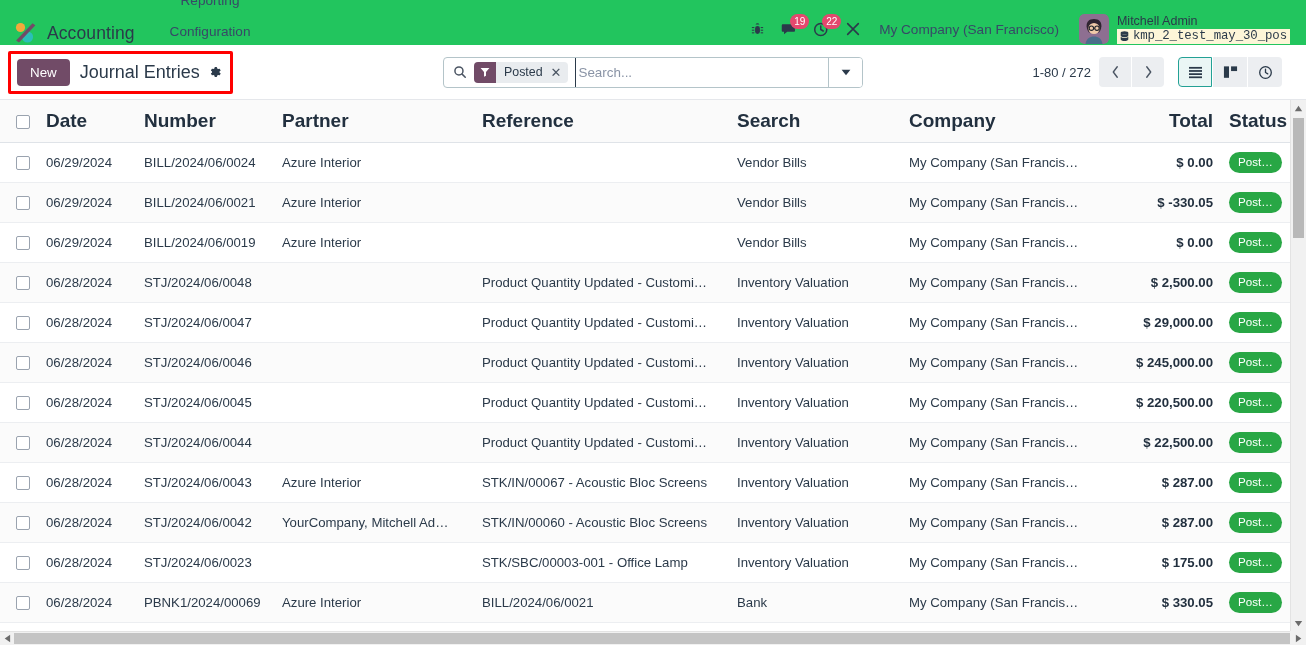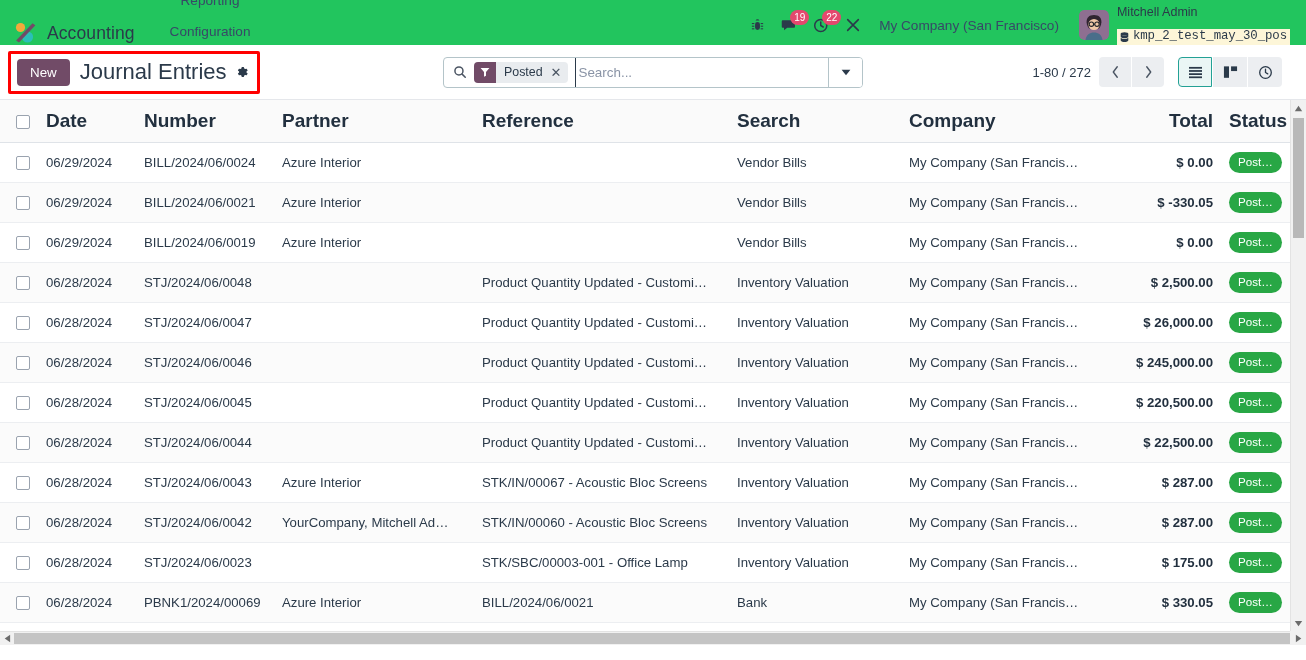--- a/index.html
+++ b/index.html
@@ -81,21 +81,21 @@
     padding: 0 4px 0 10px;
     cursor: pointer;
   }
   .avatar {
     width: 30px; height: 30px;
     border-radius: 5px;
     overflow: hidden;
     flex: 0 0 auto;
     display: block;
   }
-  .user-text { display: flex; flex-direction: column; gap: 10px; line-height: 1.12; }
+  .user-text { display: flex; flex-direction: column; gap: 1px; line-height: 1.12; }
   .user-name { font-size: 12.5px; color: #2b3a4a; }
   .db-row {
     display: flex; align-items: center; gap: 4px;
     background: #fdf6d8;
     padding: 1px 3px;
     border-radius: 0;
   }
   .db-name {
     font-family: "Liberation Mono", monospace;
     font-size: 12.4px;
@@ -124,21 +124,21 @@
     background: #714b67;
     color: #ffffff;
     border: none;
     border-radius: 4px;
     font-size: 13.4px;
     padding: 6px 13px;
     cursor: pointer;
     font-family: inherit;
   }
   .breadcrumb-title {
-    font-size: 22px;
+    font-size: 18px;
     color: #2b3a4a;
     white-space: nowrap;
   }
   .gear-icon {
     color: #2b3a4a;
     cursor: pointer;
     display: flex; align-items: center;
     margin-left: -2px;
   }
 
@@ -607,21 +607,21 @@
 
         </tr>
         <tr>
           <td class="col-cb"><span class="cb"></span></td>
           <td class="col-date">06/28/2024</td>
           <td class="col-number">STJ/2024/06/0047</td>
           <td class="col-partner"></td>
           <td class="col-reference">Product Quantity Updated - Customi…</td>
           <td class="col-journal">Inventory Valuation</td>
           <td class="col-company">My Company (San Francis…</td>
-          <td class="col-total num">$ 26,000.00</td>
+          <td class="col-total num">$ 29,000.00</td>
           <td class="col-status"><span class="status-badge">Post…</span></td>
 
         </tr>
         <tr>
           <td class="col-cb"><span class="cb"></span></td>
           <td class="col-date">06/28/2024</td>
           <td class="col-number">STJ/2024/06/0046</td>
           <td class="col-partner"></td>
           <td class="col-reference">Product Quantity Updated - Customi…</td>
           <td class="col-journal">Inventory Valuation</td>

